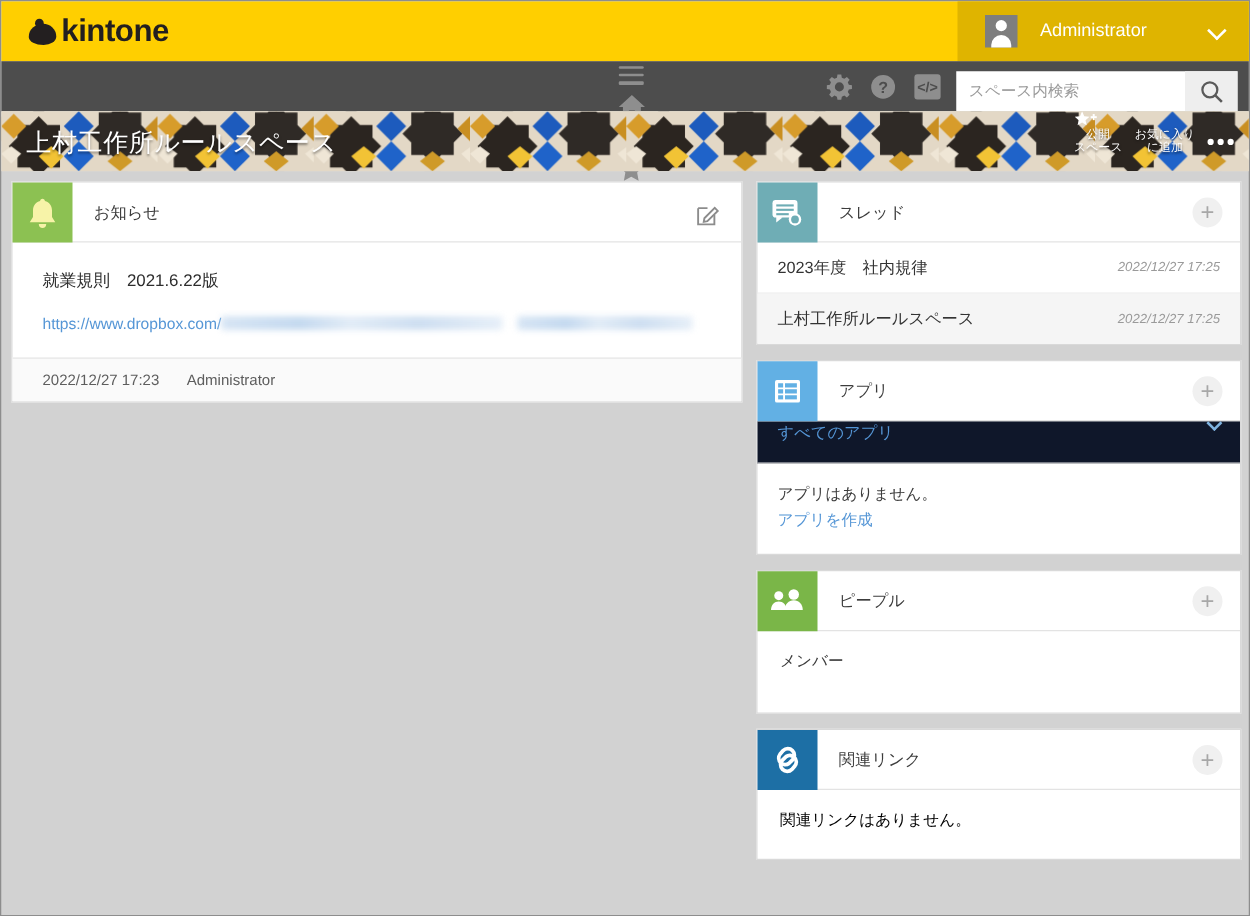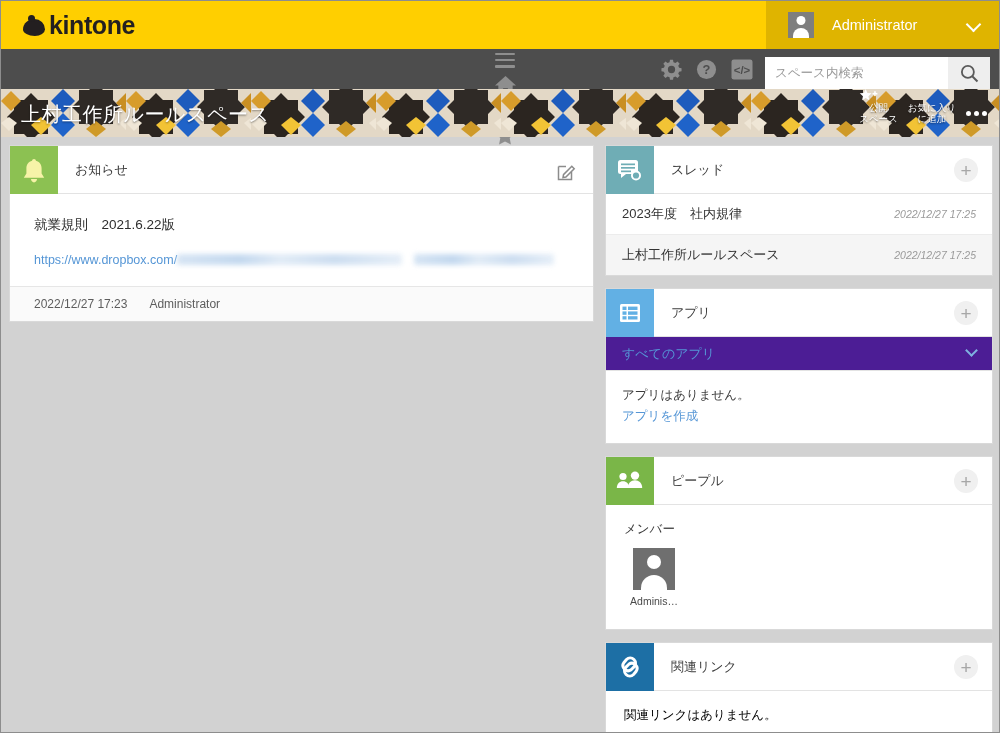--- a/index.html
+++ b/index.html
@@ -207,22 +207,22 @@
     display: flex; align-items: center; justify-content: space-between;
     padding: 11px 16px; font-size: 13px; color: #333;
     border-bottom: 1px solid #ececec; cursor: pointer;
   }
   .thread-row:last-child { border-bottom: none; }
   .thread-row.alt { background: #f5f5f5; }
   .thread-date { font-size: 10.5px; color: #9a9a9a; font-style: italic; white-space: nowrap; }
 
   
   .apps-select {
-    height: 34px; background: #4c1d95; border-bottom: 1px solid #e3e3e3;
-    display: flex; align-items: center; justify-content: space-between;
+    height: 34px; background: #0f172a; border-bottom: 1px solid #e3e3e3;
+    display: flex; justify-content: space-between;
     padding: 0 16px; cursor: pointer;
   }
   .apps-select span { font-size: 13px; color: #5596d6; }
   .chev {
     width: 9px; height: 9px;
     border-right: 2px solid #7fb3e0; border-bottom: 2px solid #7fb3e0;
     transform: rotate(45deg); position: relative; top: -3px;
   }
   .apps-body { padding: 16px 16px 18px 16px; }
   .apps-empty { font-size: 12.5px; color: #3c3c3c; margin-bottom: 4px; }
@@ -472,24 +472,20 @@
               <path d="M1.8 19 C1.8 14.8 4.6 12.2 8 12.2 C11.4 12.2 14.2 14.8 14.2 19 Z" fill="#ffffff"></path>
               <circle cx="20" cy="6.6" r="4.2" fill="#ffffff"></circle>
               <path d="M12.8 19 C12.8 14.2 16 11.2 20 11.2 C24 11.2 27.2 14.2 27.2 19 Z" fill="#ffffff"></path>
             </svg>
           </div>
           <div class="p-title">ピープル</div>
           <div class="p-add">+</div>
         </div>
         <div class="people-body">
           <div class="people-label">メンバー</div>
-          <div class="member">
-            <div class="member-avatar"></div>
-            <div class="member-name">Adminis…</div>
-          </div>
         </div>
       </div>
 
       <div class="portlet">
         <div class="portlet-head">
           <div class="p-icon navy">
             <svg width="30" height="28" viewBox="0 0 30 28">
               <path d="M11.5 6.5 A5.2 5.2 0 0 1 19 13.9 L16.2 16.7 A5.2 5.2 0 0 1 9 9.4 Z" fill="none" stroke="#ffffff" stroke-width="3" stroke-linecap="round"></path>
               <path d="M18.5 21.5 A5.2 5.2 0 0 1 11 14.1 L13.8 11.3 A5.2 5.2 0 0 1 21 18.6 Z" fill="none" stroke="#ffffff" stroke-width="3" stroke-linecap="round"></path>
             </svg>

